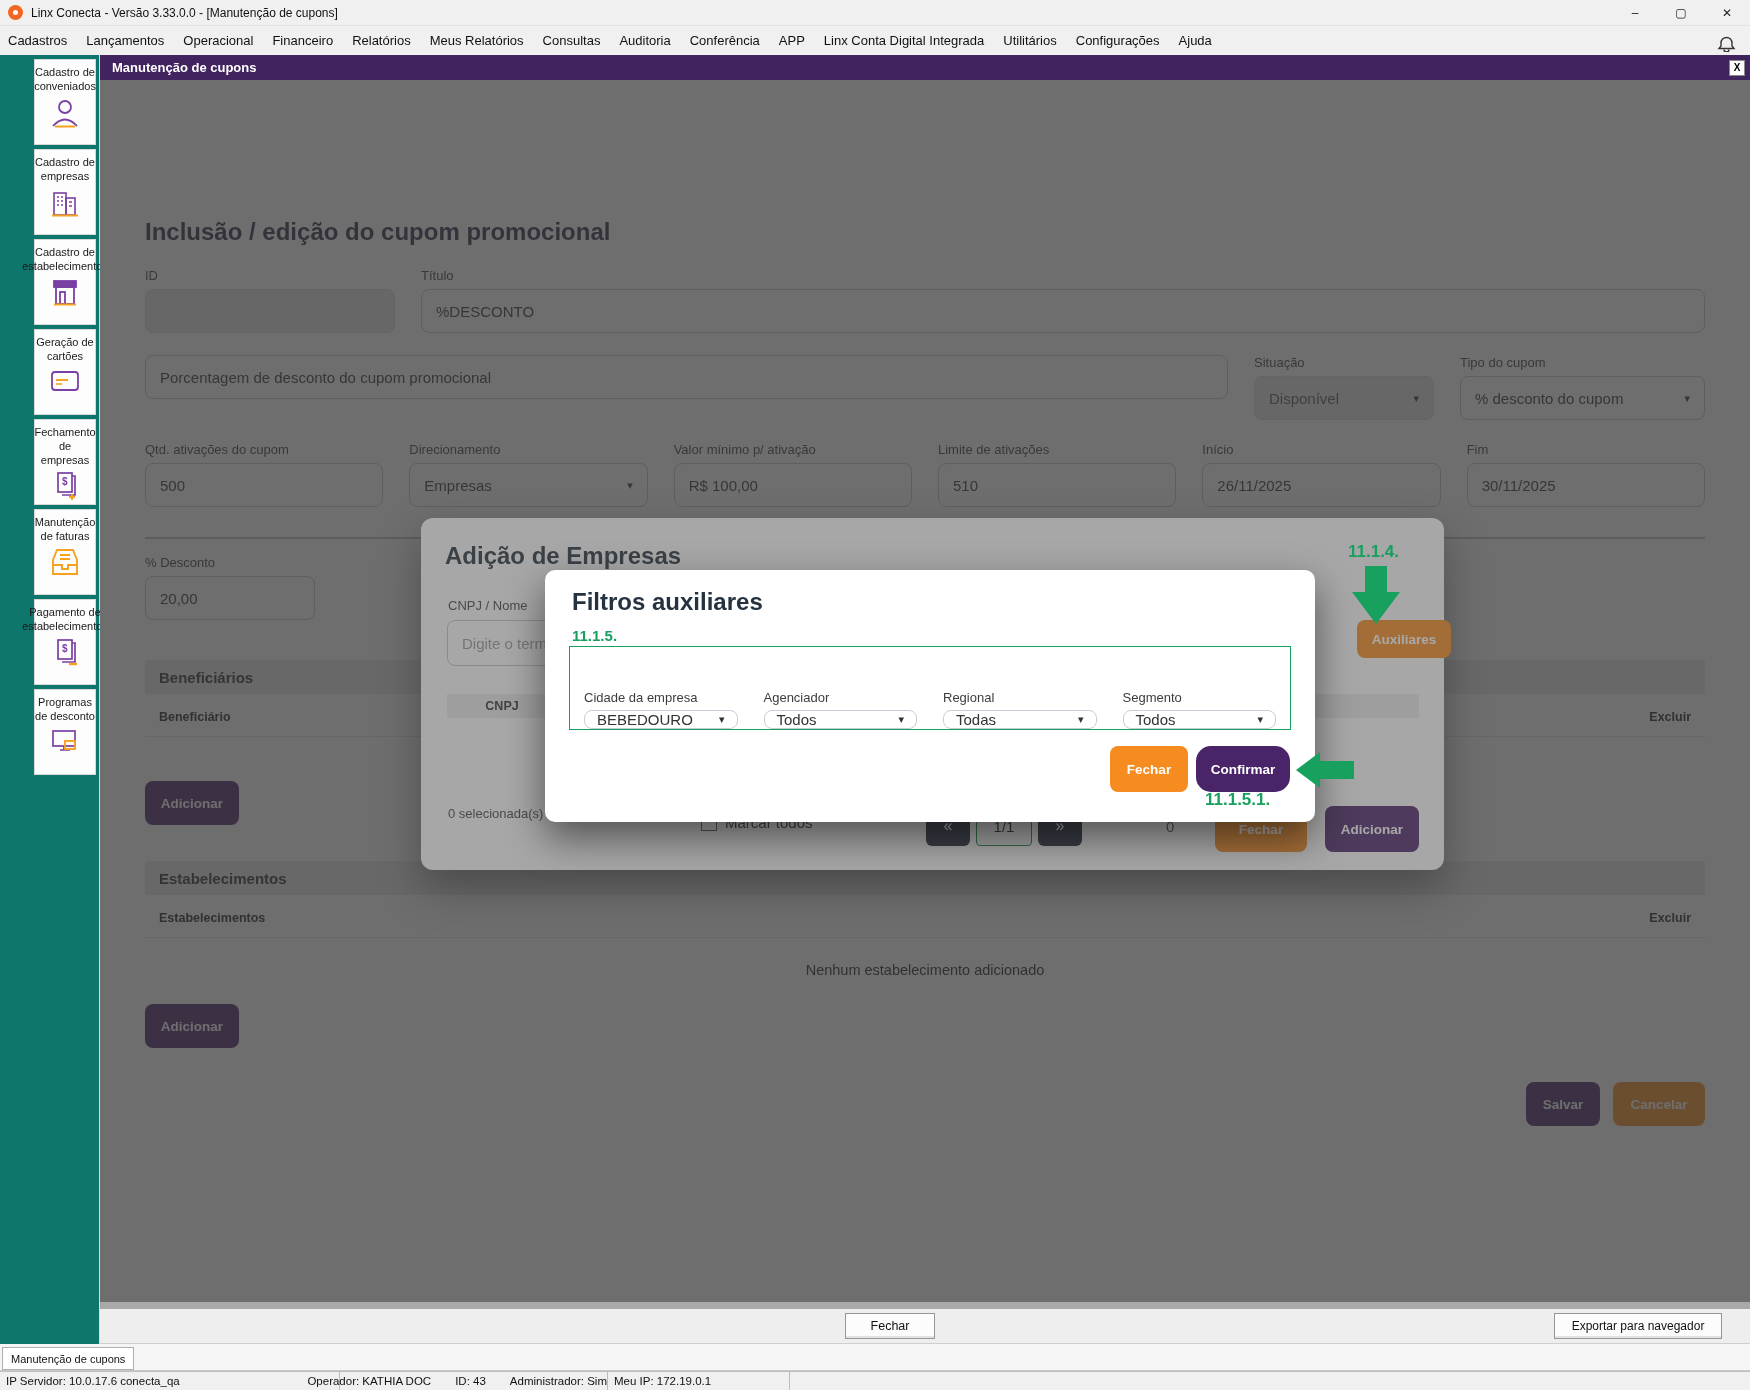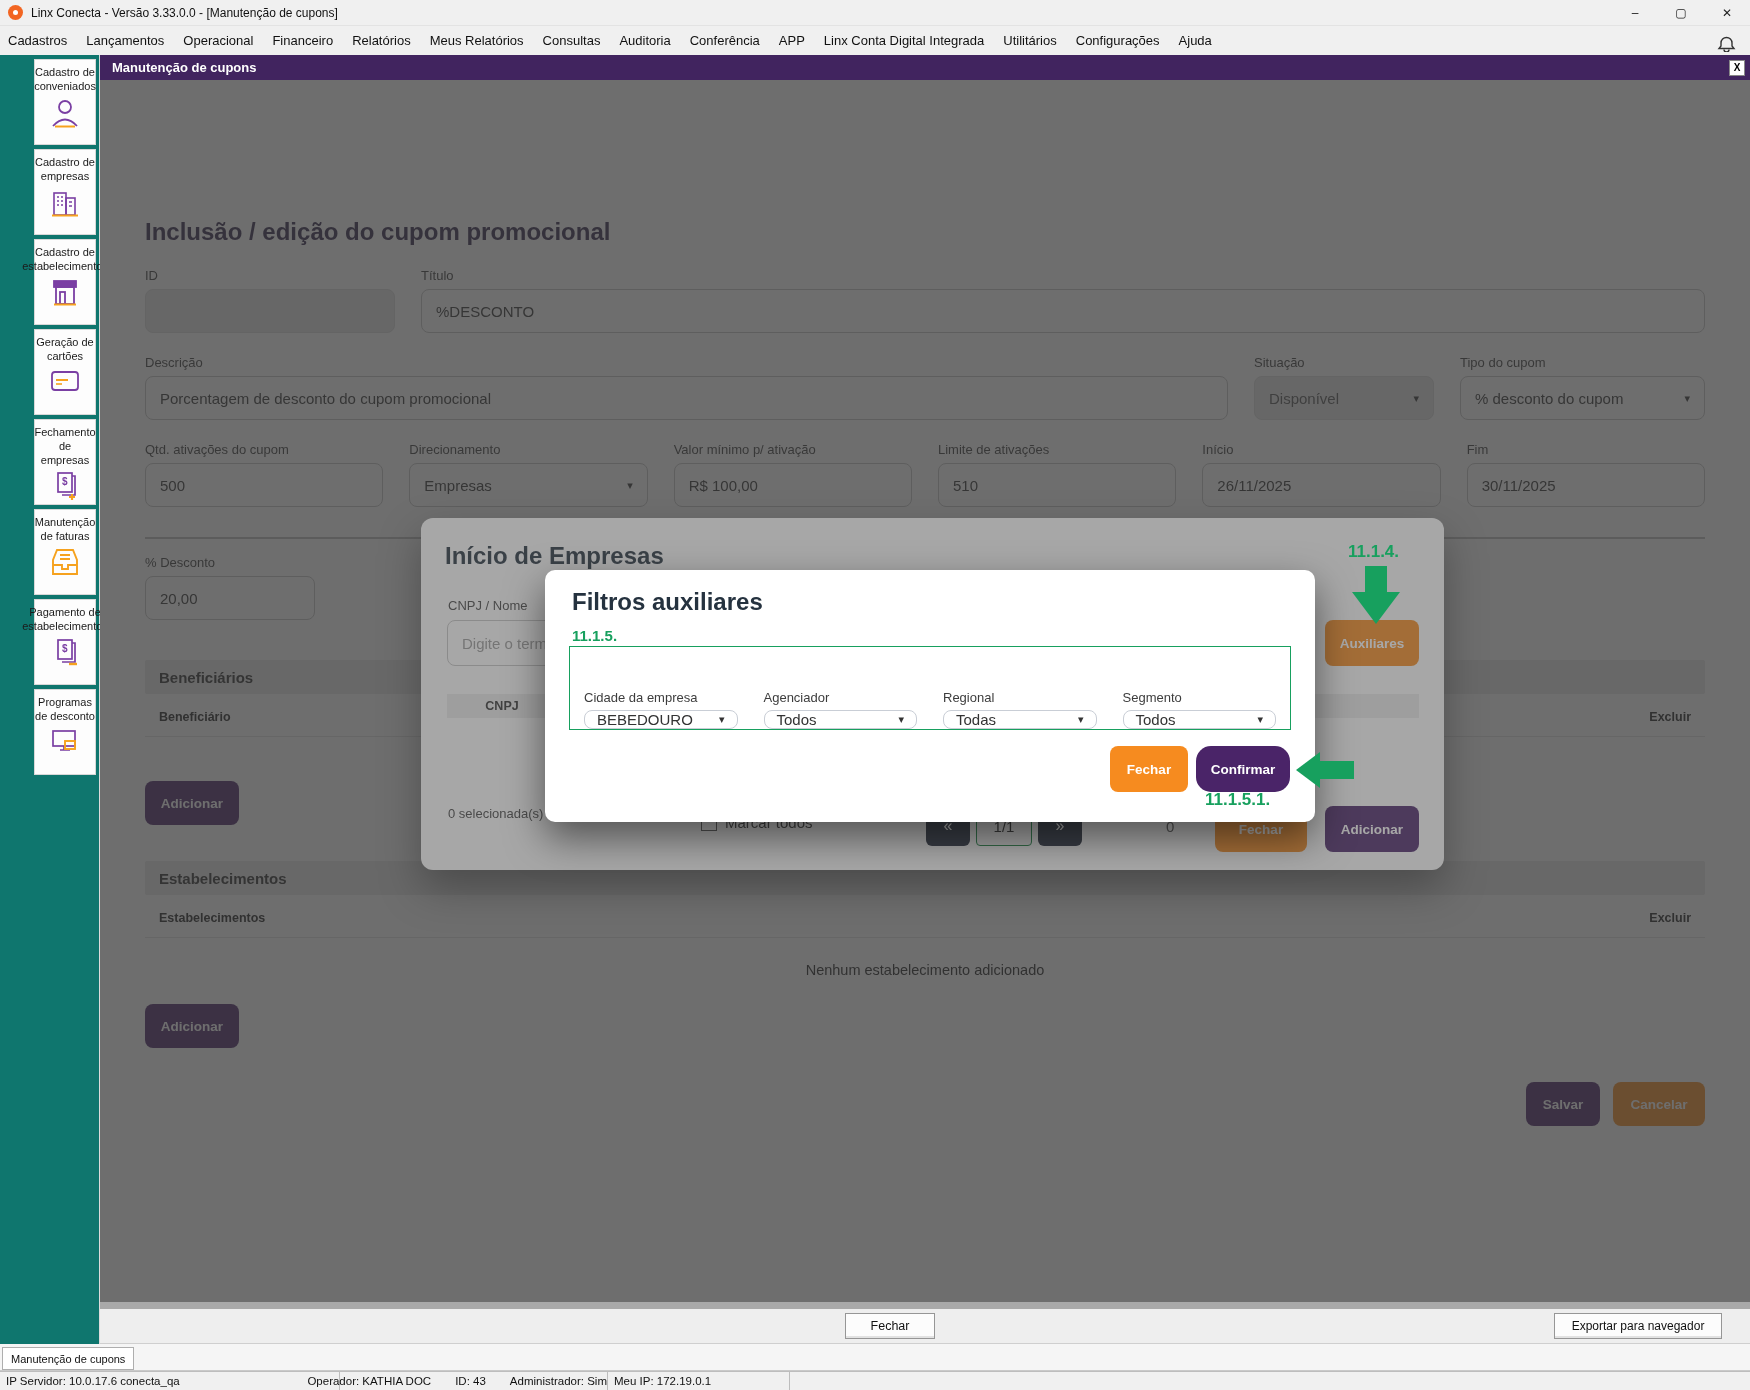--- a/index.html
+++ b/index.html
@@ -60,21 +60,21 @@
 
   
   .overlay1{position:absolute; left:0; top:0; right:0; bottom:0; background:rgba(0,0,0,0.45); z-index:10;}
   .overlay2{position:absolute; left:0; top:0; right:0; bottom:0; background:rgba(80,80,80,0.5); z-index:30;}
 
   
   .modal-outer{position:absolute; left:321px; top:438px; width:1023px; height:352px; background:#fff; border-radius:12px; z-index:20; box-shadow:0 18px 42px rgba(0,0,0,0.45);}
   .mo-title{position:absolute; left:24px; top:24px; font-size:24px; font-weight:bold; color:var(--c-modal_title);}
   .mo-label{position:absolute; left:27px; top:80px; font-size:13px; color:#444;}
   .mo-input{position:absolute; left:26px; top:102px; width:862px; height:46px; border:1px solid #c6c6c6; border-radius:8px; display:flex; align-items:center; padding:0 14px; font-size:15px; color:#9a9a9a;}
-  .mo-aux{position:absolute; left:904px; top:102px; width:94px; height:46px;}
+  .mo-aux{position:absolute; left:936px; top:102px; width:94px; height:38px;}
   .mo-thead{position:absolute; left:26px; top:176px; width:972px; height:24px; background:#ececec; display:flex; align-items:center;}
   .mo-thead .th{width:110px; text-align:center; font-size:12.5px; font-weight:bold; color:#333;}
   .mo-count{position:absolute; left:27px; top:288px; font-size:13px; color:#444;}
   .mo-check{position:absolute; left:280px; top:296px; display:flex; align-items:center; gap:8px; font-size:15px; color:#333;}
   .cbox{width:16px; height:16px; border:1.5px solid #555; background:#fff; display:inline-block;}
   .mo-page{position:absolute; left:505px; top:288px; display:flex; align-items:center; gap:6px;}
   .pg-btn{width:44px; height:40px; background:var(--c-page_dark); color:#fff; border-radius:6px; display:flex; align-items:center; justify-content:center; font-size:16px; cursor:pointer;}
   .pg-ind{width:56px; height:40px; background:#f2f2f2; border:1px solid #15803d; border-radius:4px; display:flex; align-items:center; justify-content:center; font-size:15px; color:#222;}
   .mo-zero{position:absolute; left:745px; top:300px; font-size:15px; color:#555;}
   .mo-fechar{position:absolute; left:794px; top:288px; width:92px; height:46px;}
@@ -264,21 +264,20 @@
           <div class="finput disabled"></div>
         </div>
         <div class="field flex1">
           <span class="flabel">Título</span>
           <div class="finput">%DESCONTO</div>
         </div>
       </div>
 
       <div class="frow">
         <div class="field flex1">
-          <span class="flabel">Descrição</span>
           <div class="finput">Porcentagem de desconto do cupom promocional</div>
         </div>
         <div class="field w180">
           <span class="flabel">Situação</span>
           <div class="finput sel disabled">
             <span>Disponível</span>
             <span class="caret"></span>
           </div>
         </div>
         <div class="field w245">
@@ -347,21 +346,21 @@
 
       <div class="actions">
         <div class="btn btn-purple salvar">Salvar</div>
         <div class="btn btn-orange cancelar">Cancelar</div>
       </div>
     </div>
 
     <div class="overlay1"></div>
 
     <div class="modal-outer">
-      <div class="mo-title">Início de Empresas</div>
+      <div class="mo-title">Adição de Empresas</div>
       <div class="mo-label">CNPJ / Nome</div>
       <div class="mo-input">Digite o termo</div>
       <div class="btn btn-orange mo-aux">Auxiliares</div>
       <div class="mo-thead">
         <span class="th">CNPJ</span>
       </div>
       <div class="mo-count">0 selecionada(s)</div>
       <div class="mo-check">
         <span class="cbox"></span>
         <span>Marcar todos</span>

